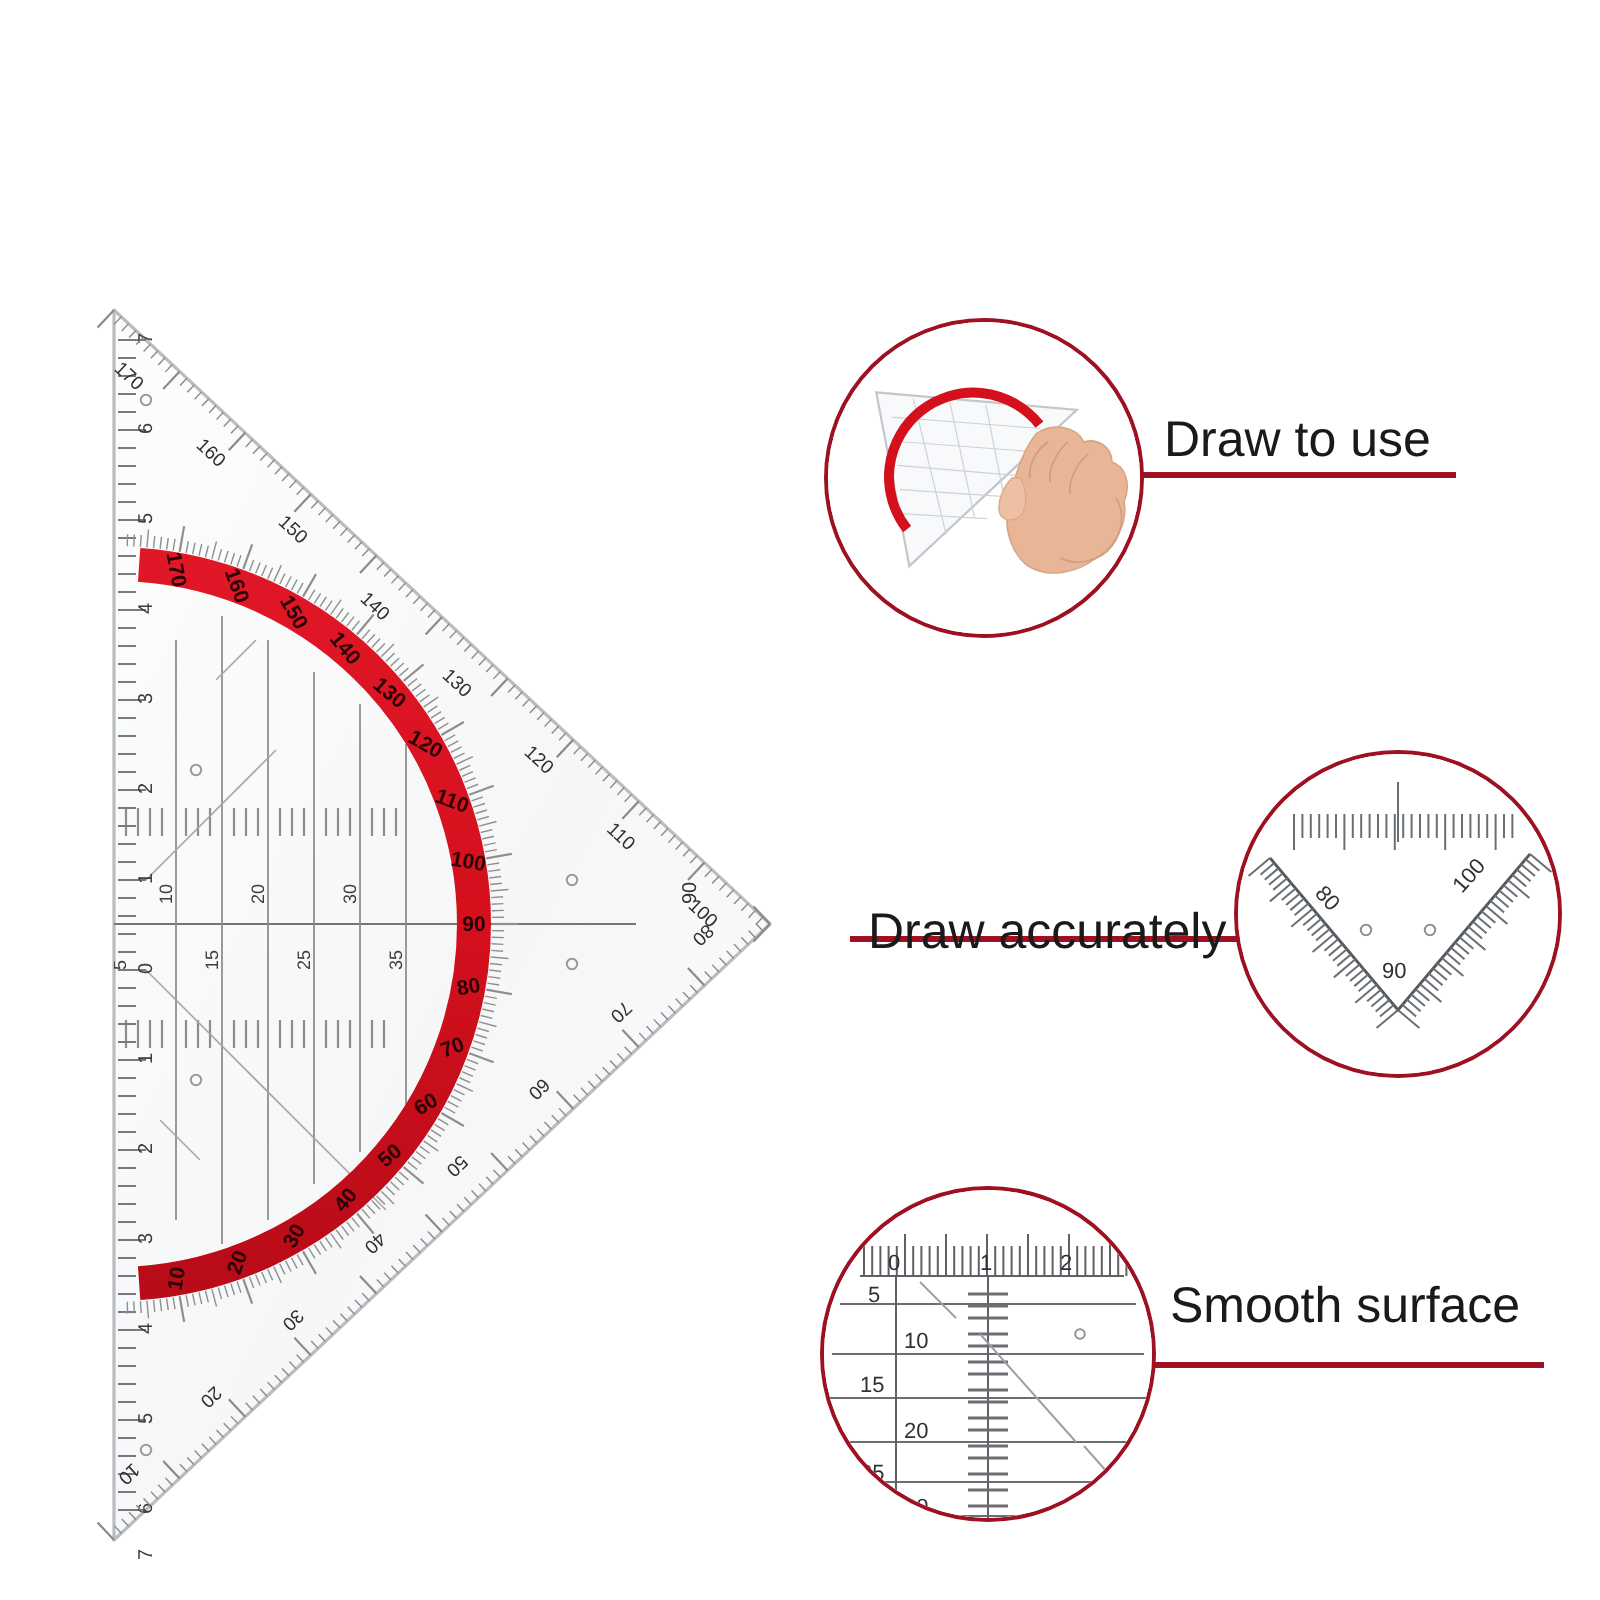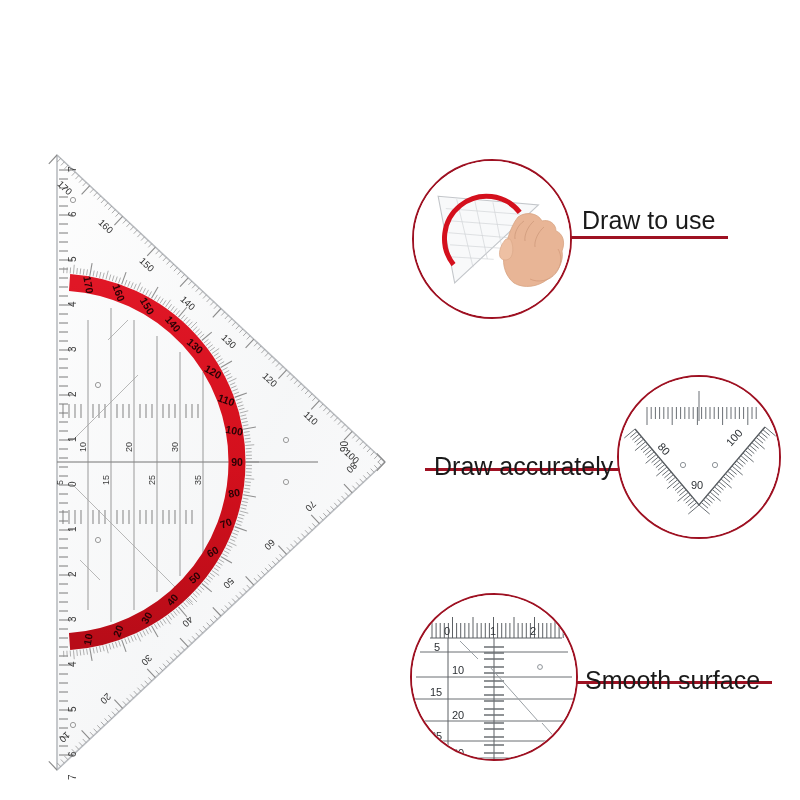--- a/index.html
+++ b/index.html
@@ -898,16 +898,16 @@
         <g font-size="11" fill="#2e3236" font-family="Liberation Sans, sans-serif">
           <text x="22" y="56">5</text>
           <text x="40" y="79">10</text>
           <text x="18" y="101">15</text>
           <text x="40" y="124">20</text>
           <text x="18" y="145">25</text>
           <text x="40" y="162">30</text>
         </g>
       </svg>
     </div>
-    <div class="c-label" style="left:585px;top:668px;text-align:center;">Smooth surface</div>
+    <div class="c-label" style="left:585px;top:641px;text-align:center;">Smooth surface</div>
   </div>
 
 </div>
 
 </body></html>

